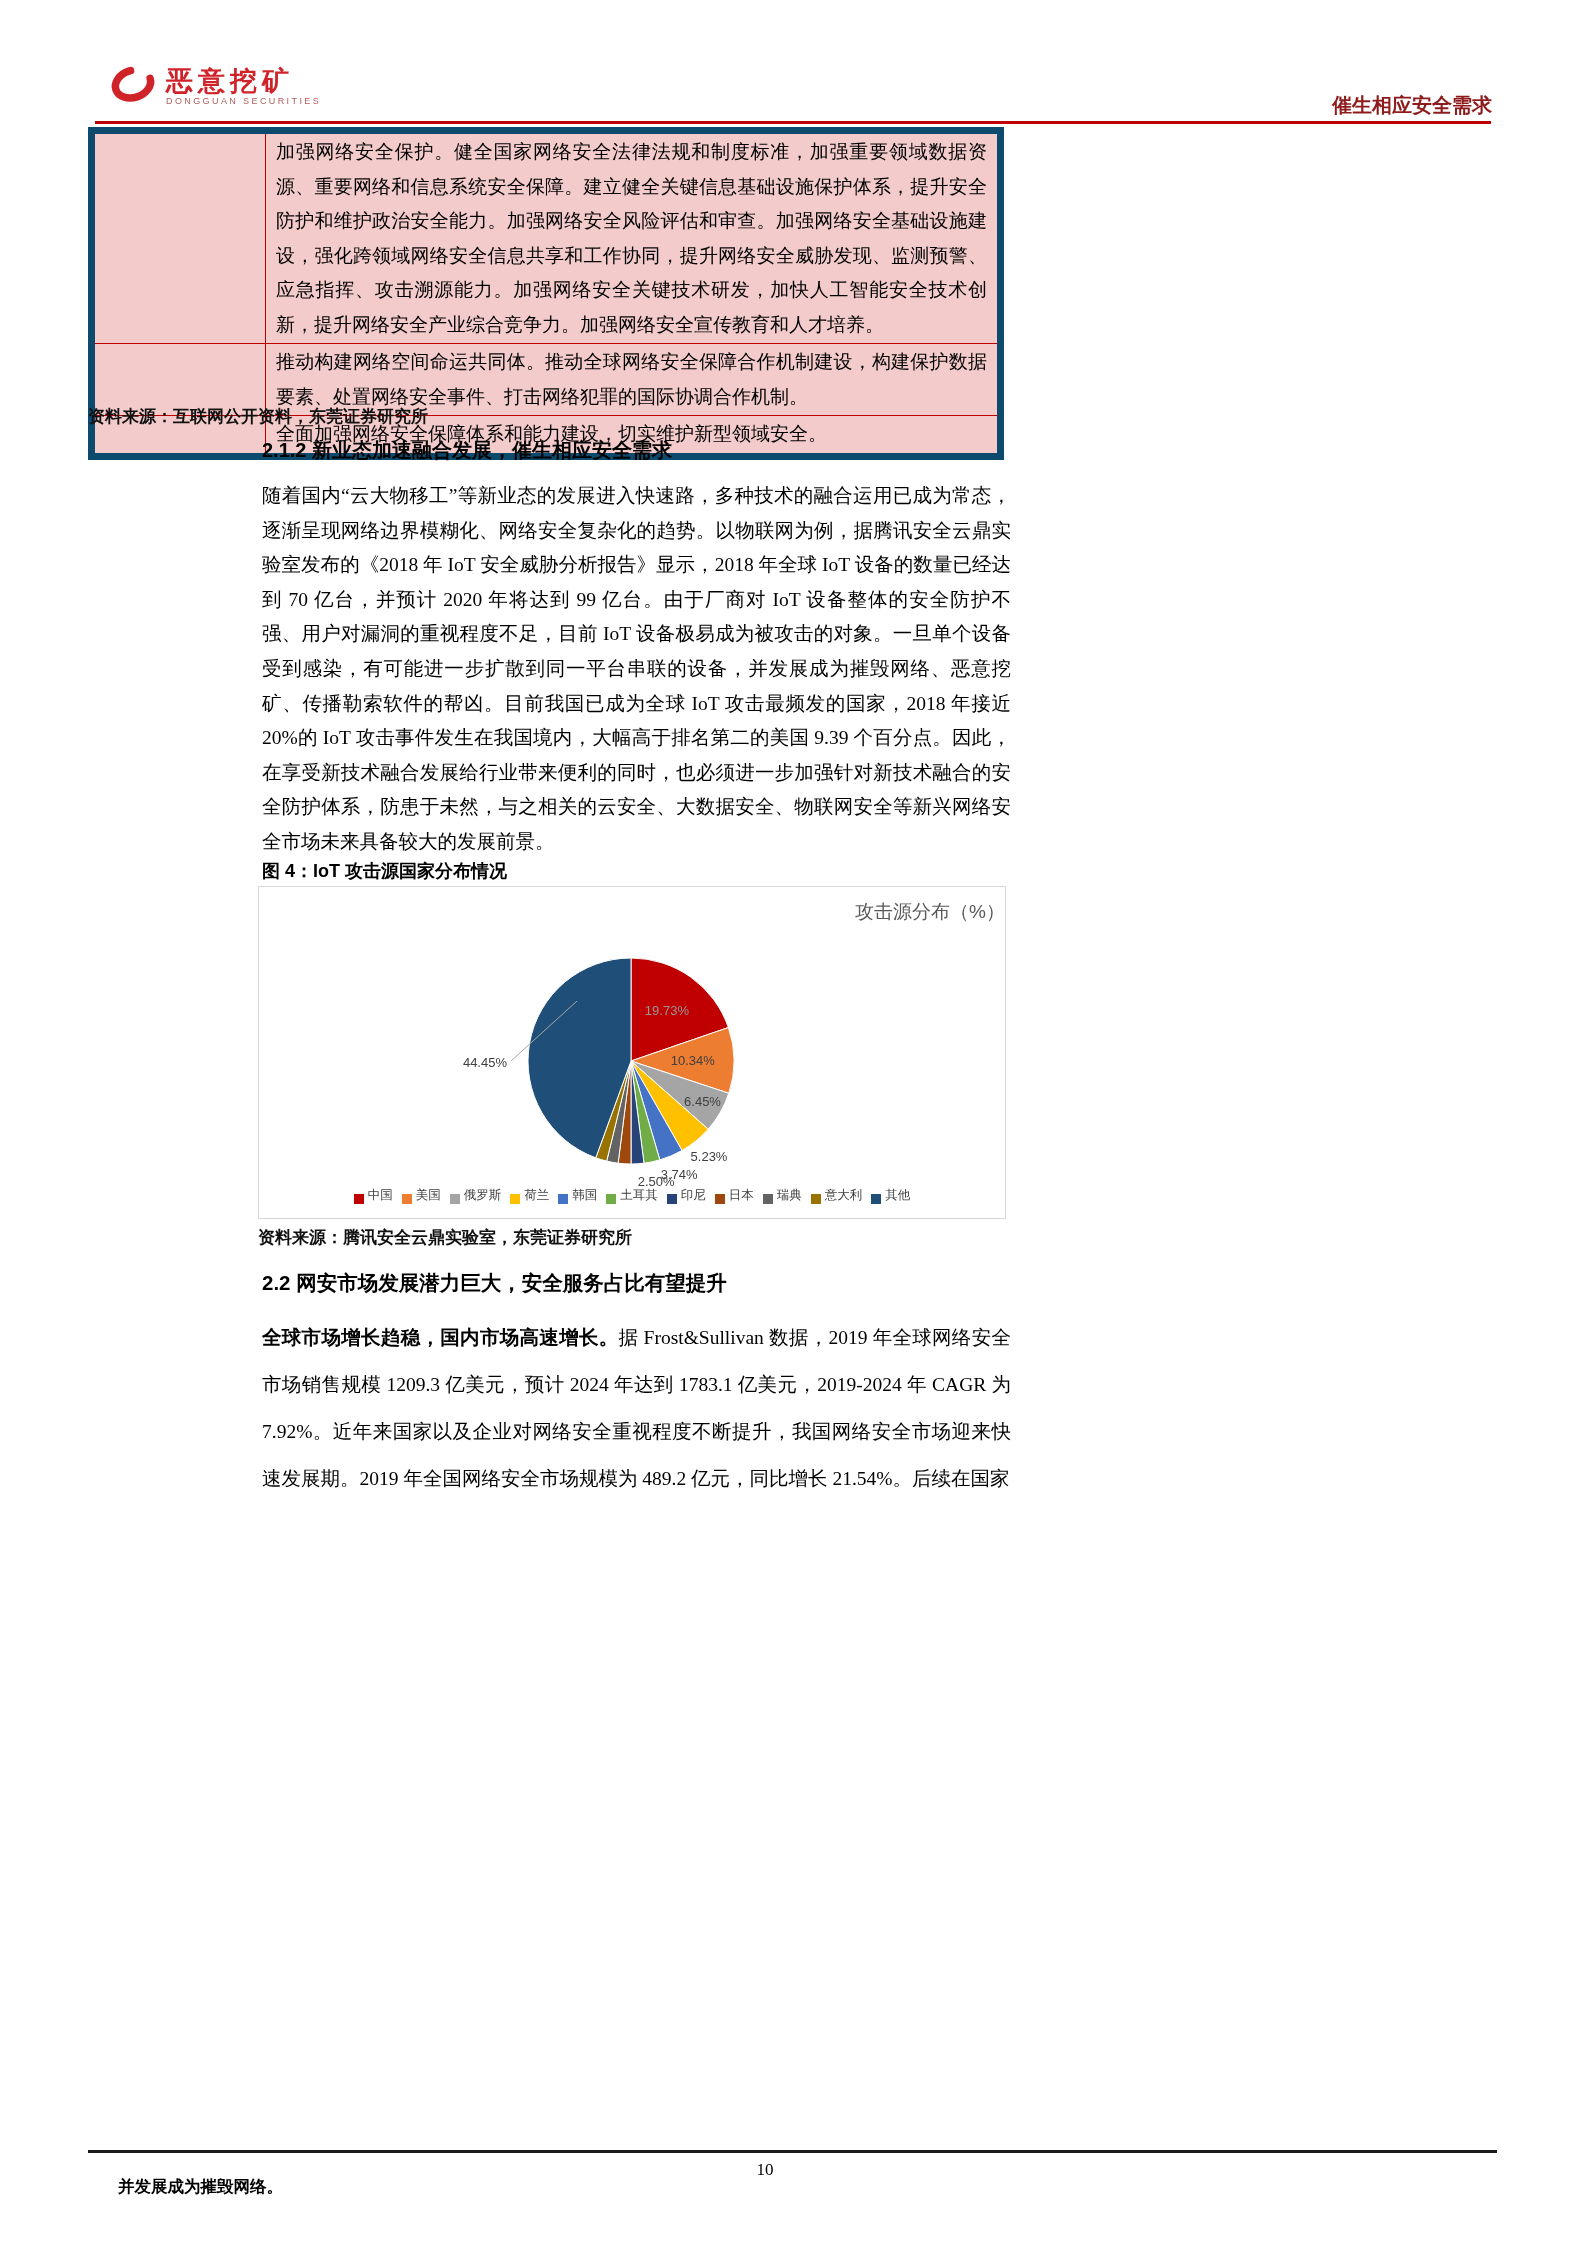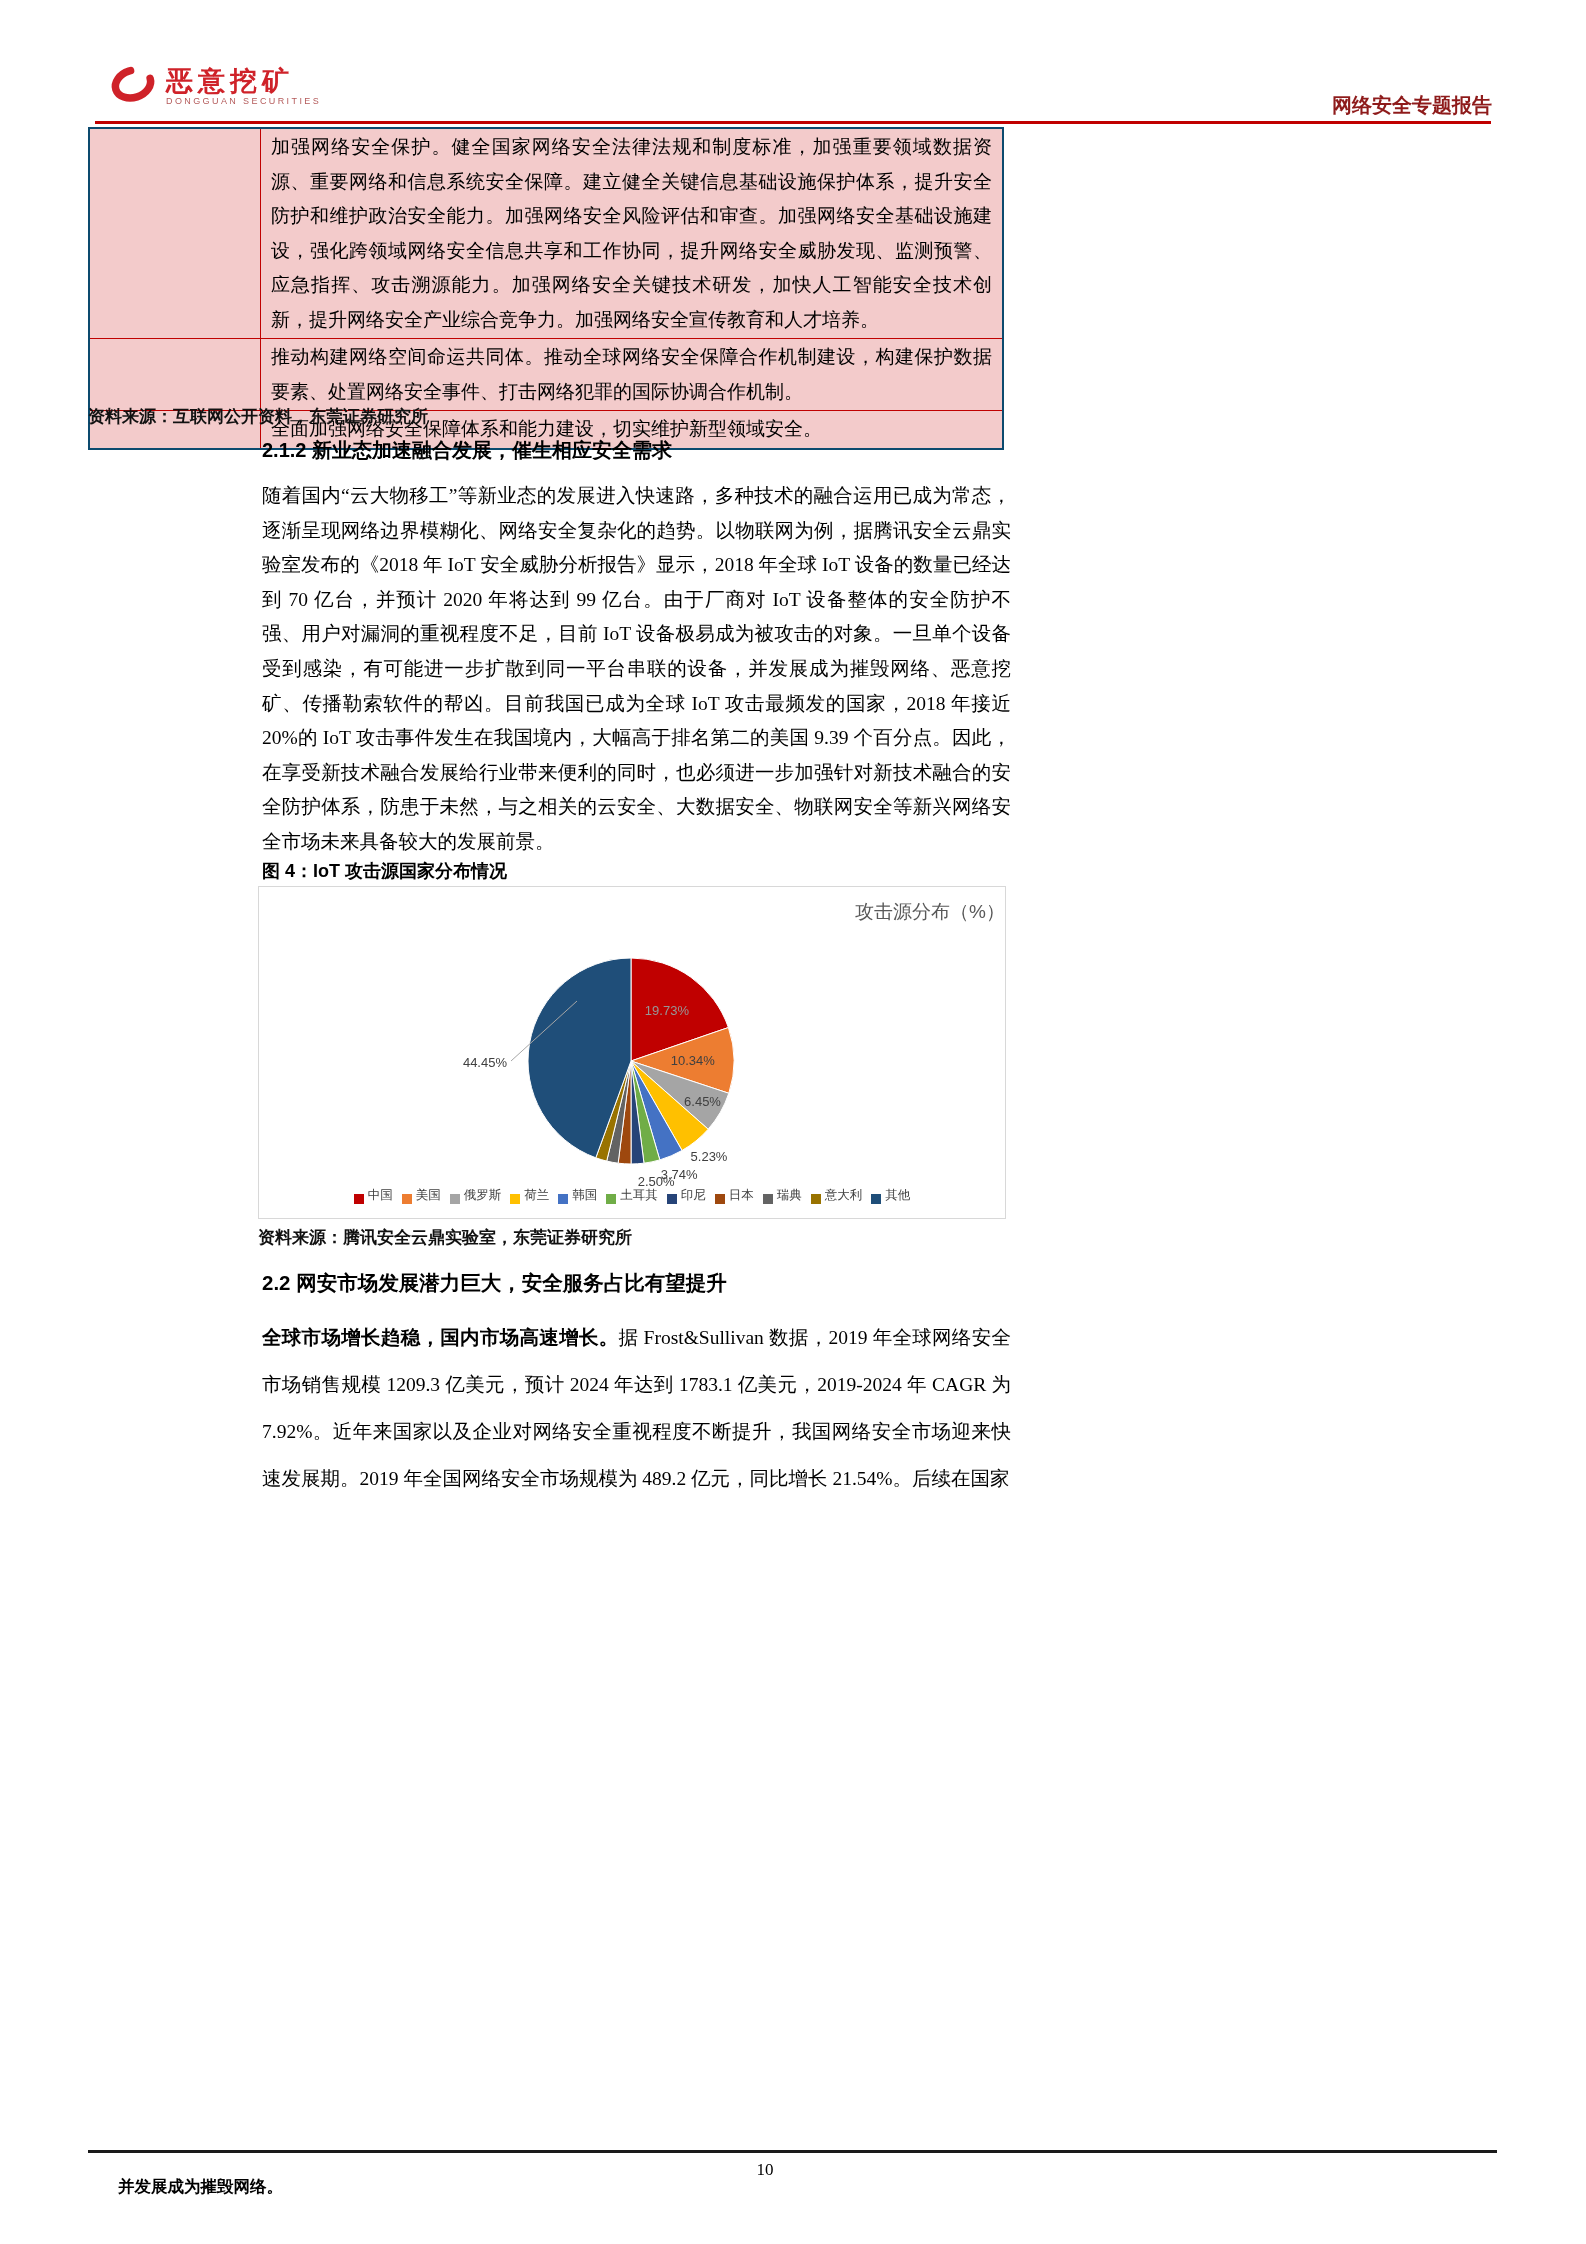--- a/index.html
+++ b/index.html
@@ -12,21 +12,21 @@
                  font-size:27px;letter-spacing:5px;line-height:30px;}
   .logo-text .en{font-family:"Liberation Sans",sans-serif;font-size:9px;color:#b45a5a;
                  letter-spacing:2.4px;line-height:11px;}
   .report-type{position:absolute;top:92px;right:94px;font-family:"Liberation Sans",sans-serif;
                font-weight:bold;font-size:20px;color:#8e1b1b;}
   .header-rule{position:absolute;left:95px;top:121px;width:1396px;height:3px;background:#c00000;}
 
   
   .policy-table{position:absolute;left:88px;top:127px;width:916px;border-collapse:collapse;
                 background:#f3cbcb;font-size:19px;line-height:34.5px;table-layout:fixed;
-                border:2px solid #0c4a6e;}
+                border:7px solid #0c4a6e;}
   .policy-table td{border:1px solid #c00000;padding:1px 10px;vertical-align:top;}
   .policy-table td.lc{width:150px;}
   .policy-table td.rc{text-align:justify;}
 
   .src{position:absolute;font-family:"Liberation Sans",sans-serif;font-weight:bold;
        font-size:17px;color:#111;}
   .src1{left:88px;top:405px;}
   .src2{left:258px;top:1226px;}
 
   .h212{position:absolute;left:262px;top:437px;font-family:"Liberation Sans",sans-serif;
@@ -70,21 +70,21 @@
         <g transform="rotate(-18 23 22)">
           <ellipse cx="23" cy="22" rx="18" ry="13.5" fill="none" stroke="#cf2229" stroke-width="7.5" stroke-dasharray="76 100" stroke-linecap="round"></ellipse>
         </g>
       </svg>
     </span>
     <span class="logo-text">
       <div class="cn">恶意挖矿</div>
       <div class="en">DONGGUAN SECURITIES</div>
     </span>
   </div>
-  <div class="report-type">网络安全专题报告</div>
+  <div class="report-type">催生相应安全需求</div>
   <div class="header-rule"></div>
 
   <table class="policy-table">
     <tbody>
         <tr>
       <td class="lc"></td>
       <td class="rc">加强网络安全保护。健全国家网络安全法律法规和制度标准，加强重要领域数据资源、重要网络和信息系统安全保障。建立健全关键信息基础设施保护体系，提升安全防护和维护政治安全能力。加强网络安全风险评估和审查。加强网络安全基础设施建设，强化跨领域网络安全信息共享和工作协同，提升网络安全威胁发现、监测预警、应急指挥、攻击溯源能力。加强网络安全关键技术研发，加快人工智能安全技术创新，提升网络安全产业综合竞争力。加强网络安全宣传教育和人才培养。</td>
     </tr>
     <tr>
       <td class="lc"></td>

